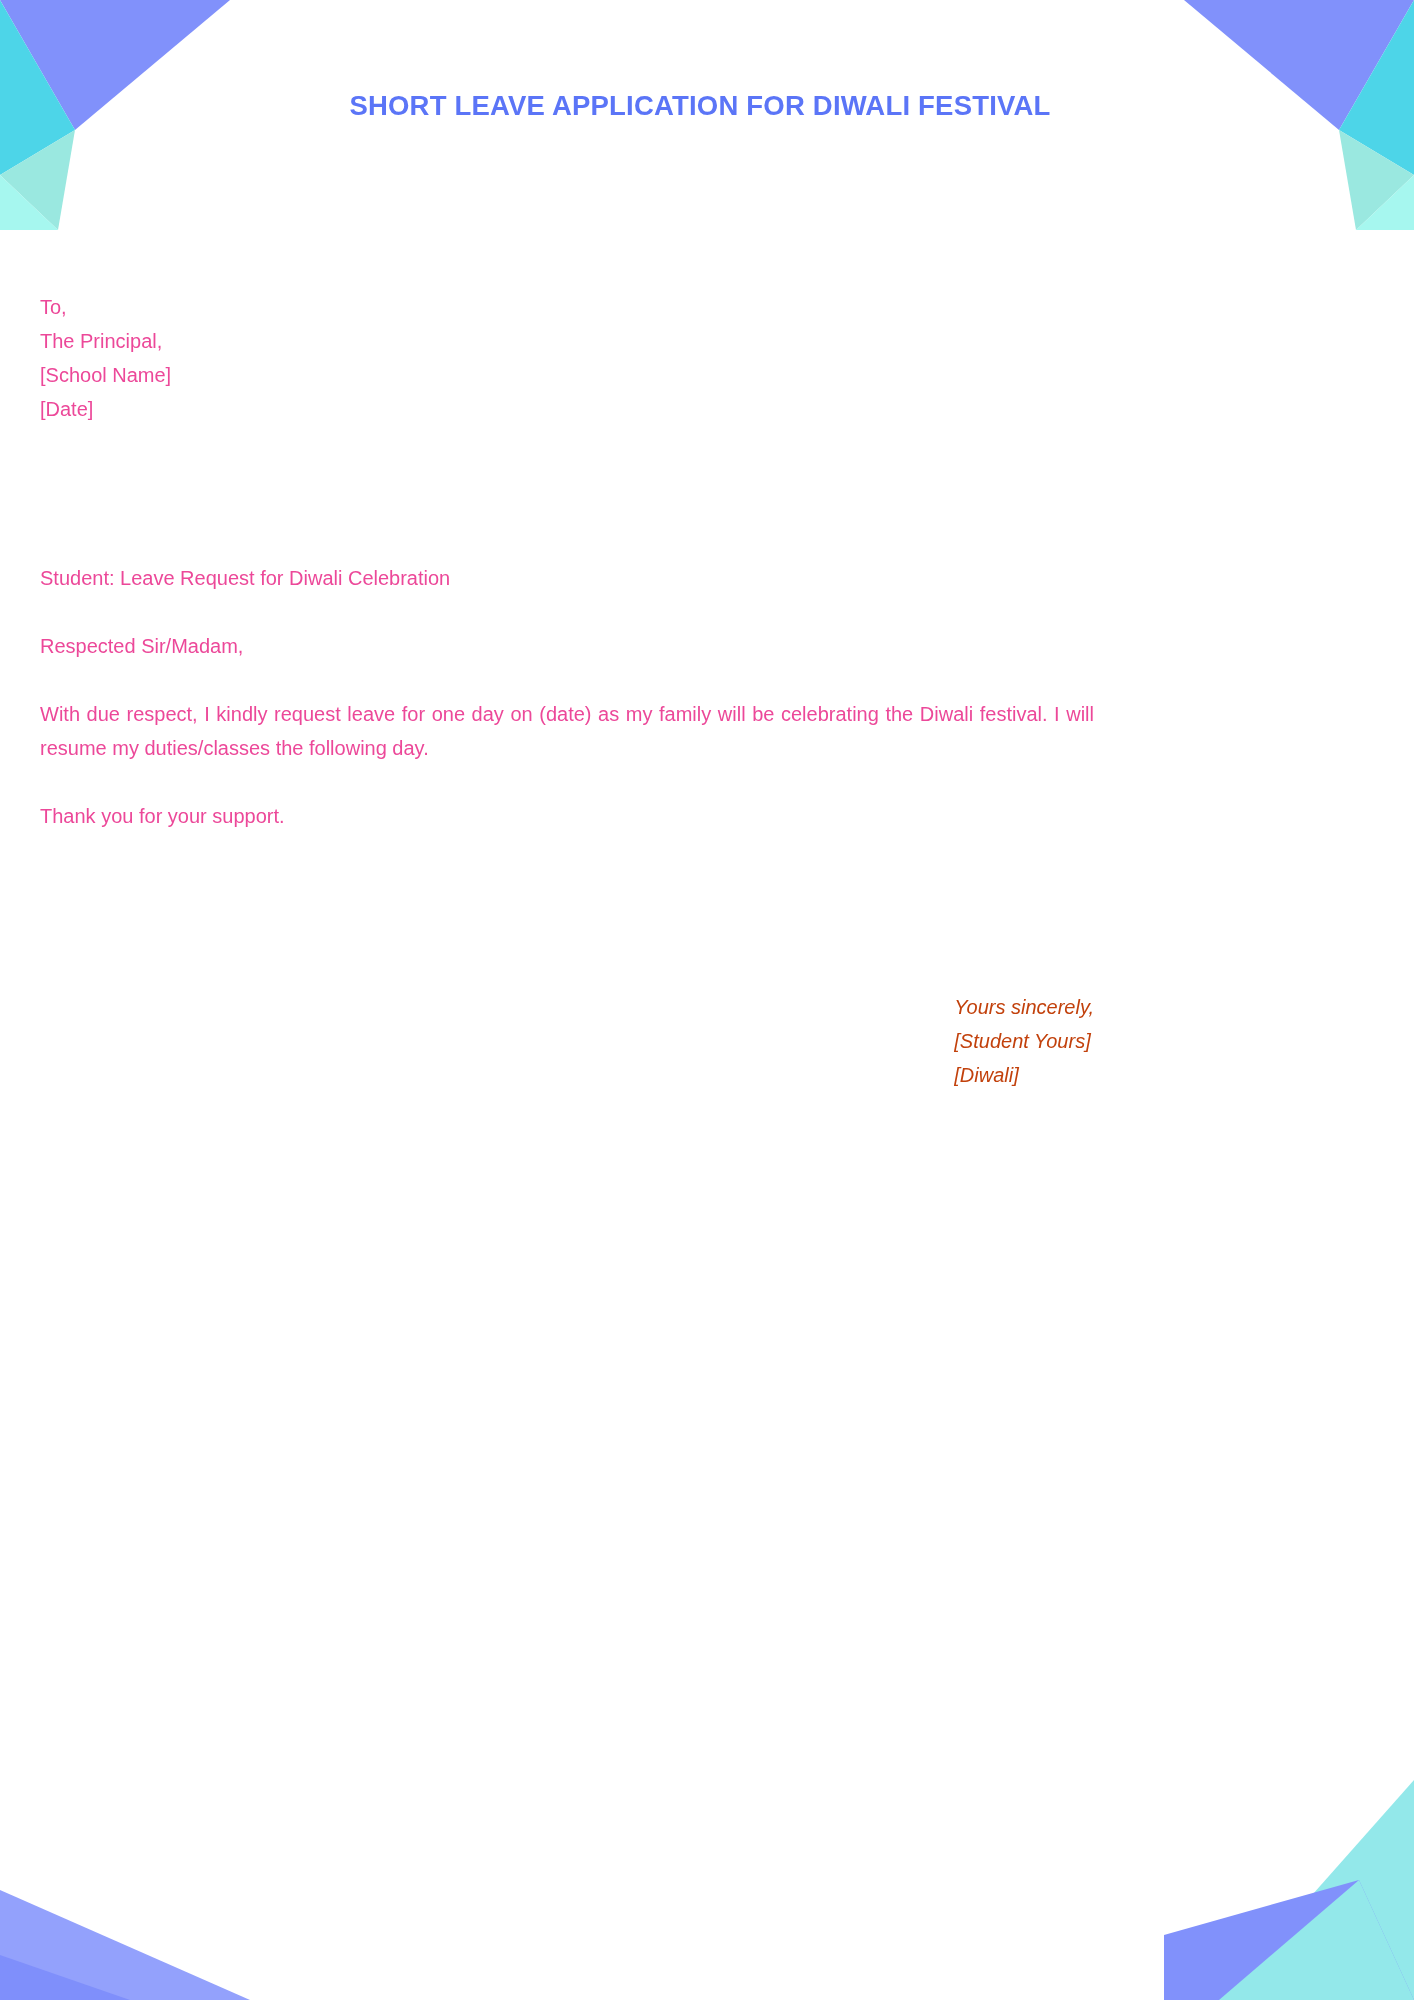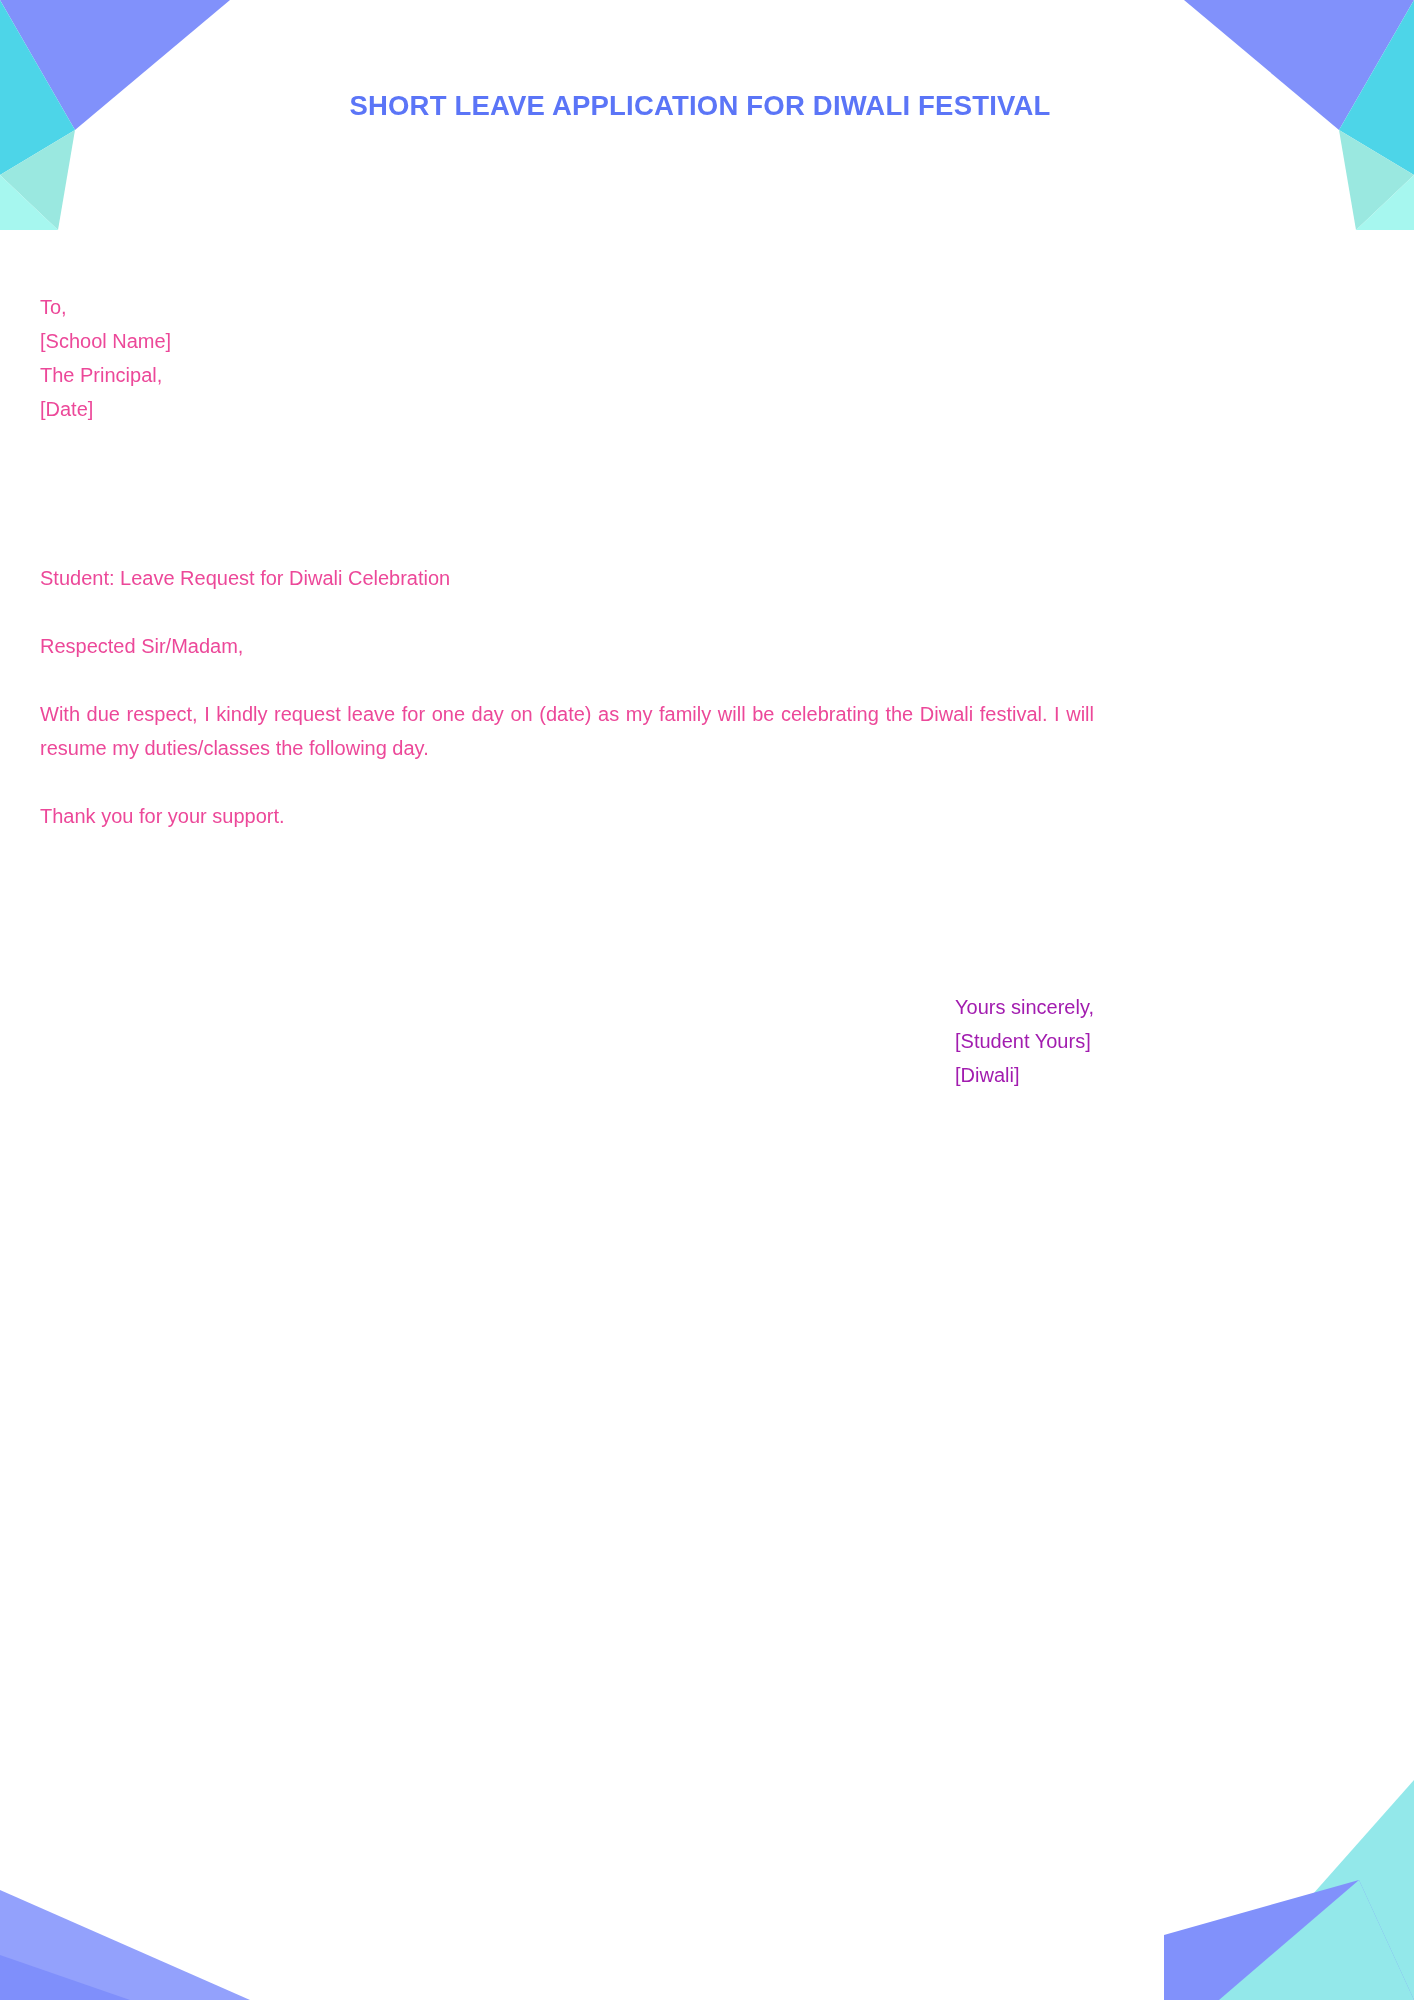--- a/index.html
+++ b/index.html
@@ -79,22 +79,23 @@
     display: block;
   }
 
   .signature-block {
     position: absolute;
     top: 990px;
     left: 40px;
     width: 1054px;
     font-size: 20px;
     line-height: 34px;
-    color: #a21caf;
+    color: #c2410c;
     text-align: right;
+    font-style: italic;
   }
   .sig-inner {
     display: inline-block;
     text-align: left;
   }
   .sig-line { display: block; white-space: pre; }
 </style>
 </head>
 <body>
 
@@ -126,22 +127,22 @@
   </svg>
 
   <div class="title-wrap">
     <h1 class="doc-title">SHORT LEAVE APPLICATION FOR DIWALI FESTIVAL</h1>
   </div>
 
   <div class="letter">
 
     <div class="addr-block">
       <span class="addr-line">To,</span>
+      <span class="addr-line">The Principal,</span>
       <span class="addr-line">[School Name]</span>
-      <span class="addr-line">The Principal,</span>
       <span class="addr-line">[Date]</span>
     </div>
 
     <div class="spacer-lg"></div>
 
     <span class="subject-line">Student: Leave Request for Diwali Celebration</span>
 
     <div class="spacer-md"></div>
 
     <span class="salutation">Respected Sir/Madam,</span>

